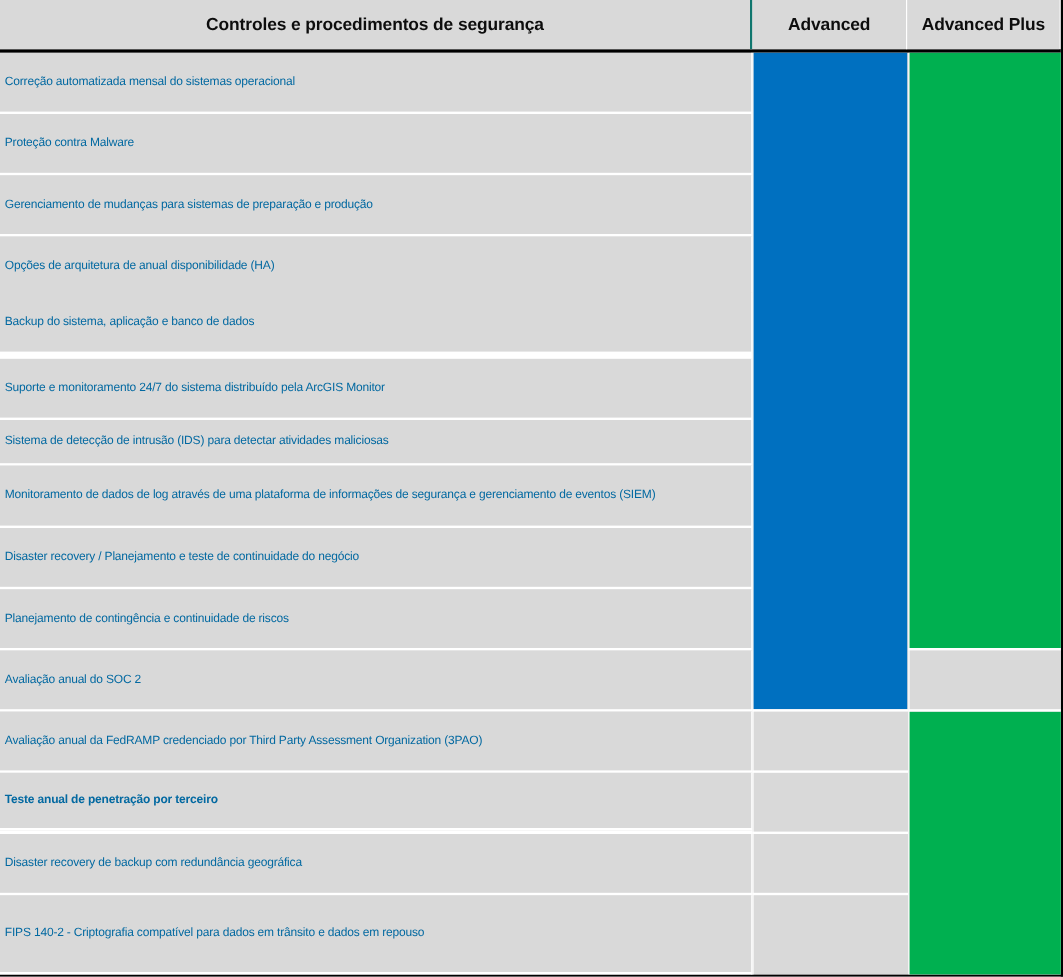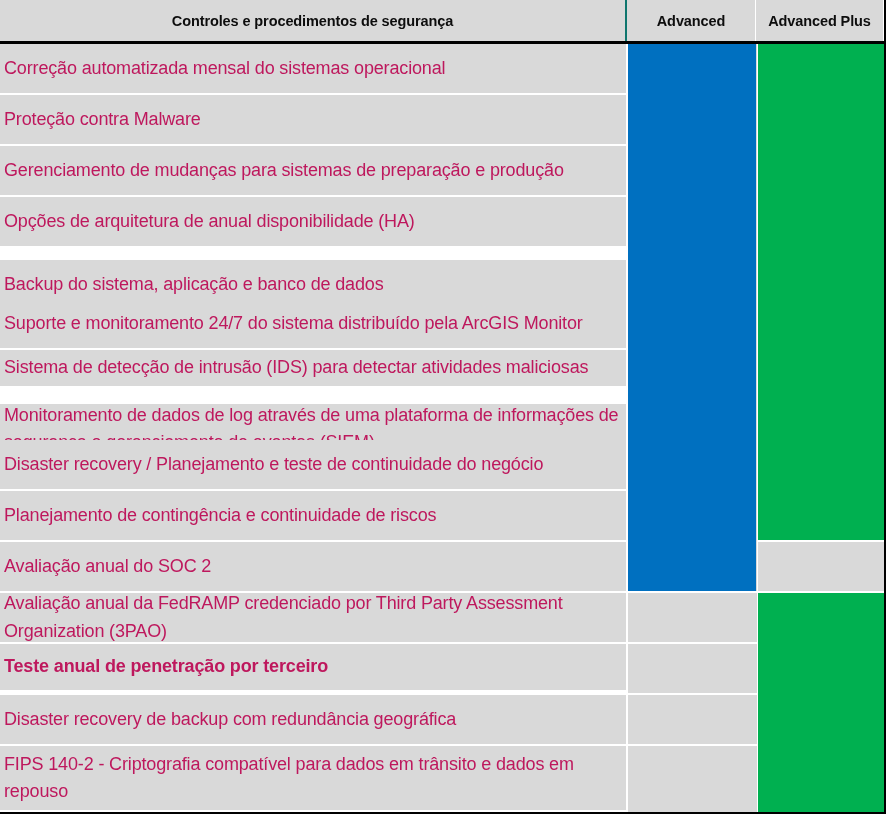--- a/index.html
+++ b/index.html
@@ -63,23 +63,23 @@
     left: 0;
     width: 627px;
     background: #d9d9d9;
     border-bottom: 2px solid #ffffff;
     border-right: 1px solid #ffffff;
     display: flex;
     align-items: center;
     padding: 0 6px 0 4px;
   }
   .label-cell .txt {
-    font-size: 18px;
+    font-size: 10px;
     line-height: 1.52;
-    color: #be185d;
+    color: #0369a1;
     letter-spacing: -0.15px;
   }
 
   
   .col-adv {
     position: absolute;
     left: 627px; top: 0;
     width: 130px; height: 768px;
     background: #d9d9d9;
   }
@@ -134,30 +134,30 @@
         </div>
         <div class="label-cell" style="top: 51px; height: 51px;">
           <span class="txt">Proteção contra Malware</span>
         </div>
         <div class="label-cell" style="top: 102px; height: 51px;">
           <span class="txt">Gerenciamento de mudanças para sistemas de preparação e produção</span>
         </div>
         <div class="label-cell" style="top: 153px; height: 51px;">
           <span class="txt">Opções de arquitetura de anual disponibilidade (HA)</span>
         </div>
-        <div class="label-cell" style="top: 216px; height: 51px;">
+        <div class="label-cell" style="top: 200px; height: 51px;">
           <span class="txt">Backup do sistema, aplicação e banco de dados</span>
         </div>
         <div class="label-cell" style="top: 255px; height: 51px;">
           <span class="txt">Suporte e monitoramento 24/7 do sistema distribuído pela ArcGIS Monitor</span>
         </div>
         <div class="label-cell" style="top: 306px; height: 38px;">
           <span class="txt">Sistema de detecção de intrusão (IDS) para detectar atividades maliciosas</span>
         </div>
-        <div class="label-cell" style="top: 360px; height: 52px;">
+        <div class="label-cell" style="top: 344px; height: 52px;">
           <span class="txt">Monitoramento de dados de log através de uma plataforma de informações de segurança e gerenciamento de eventos (SIEM)</span>
         </div>
         <div class="label-cell" style="top: 396px; height: 51px;">
           <span class="txt">Disaster recovery / Planejamento e teste de continuidade do negócio</span>
         </div>
         <div class="label-cell" style="top: 447px; height: 51px;">
           <span class="txt">Planejamento de contingência e continuidade de riscos</span>
         </div>
         <div class="label-cell" style="top: 498px; height: 51px;">
           <span class="txt">Avaliação anual do SOC 2</span>

